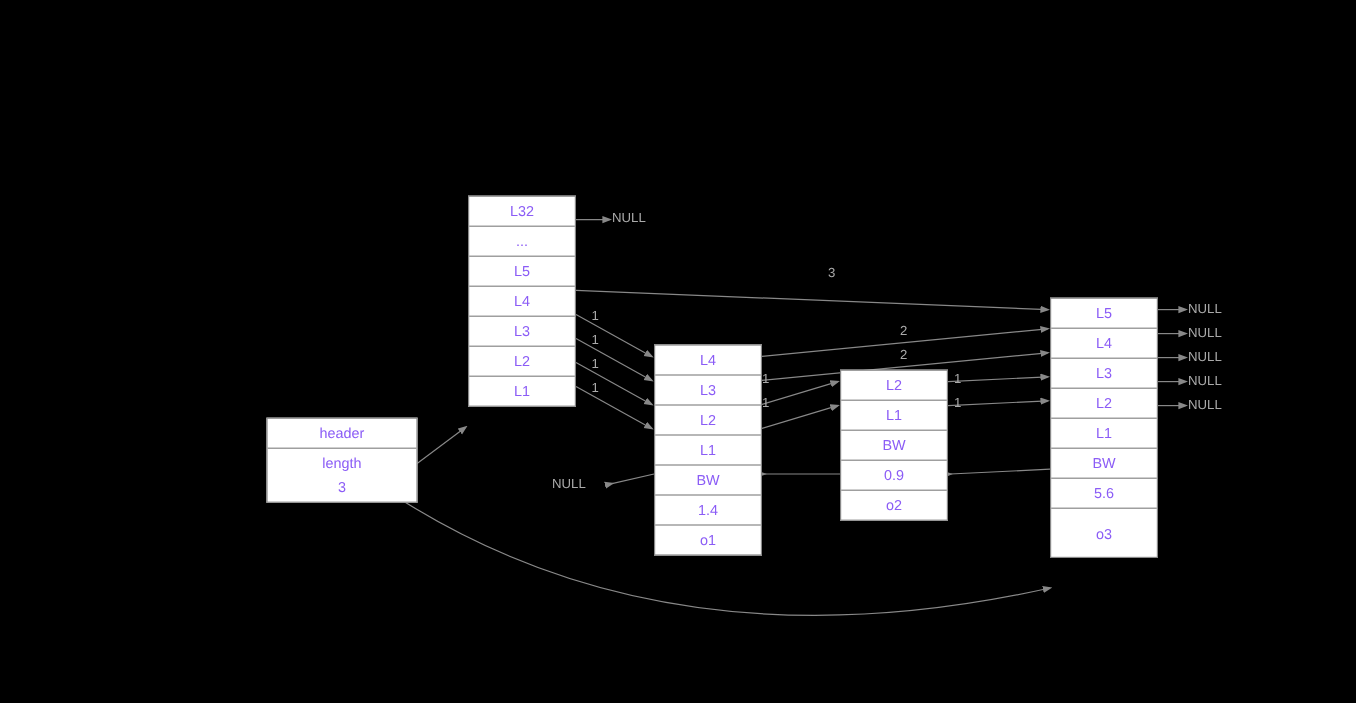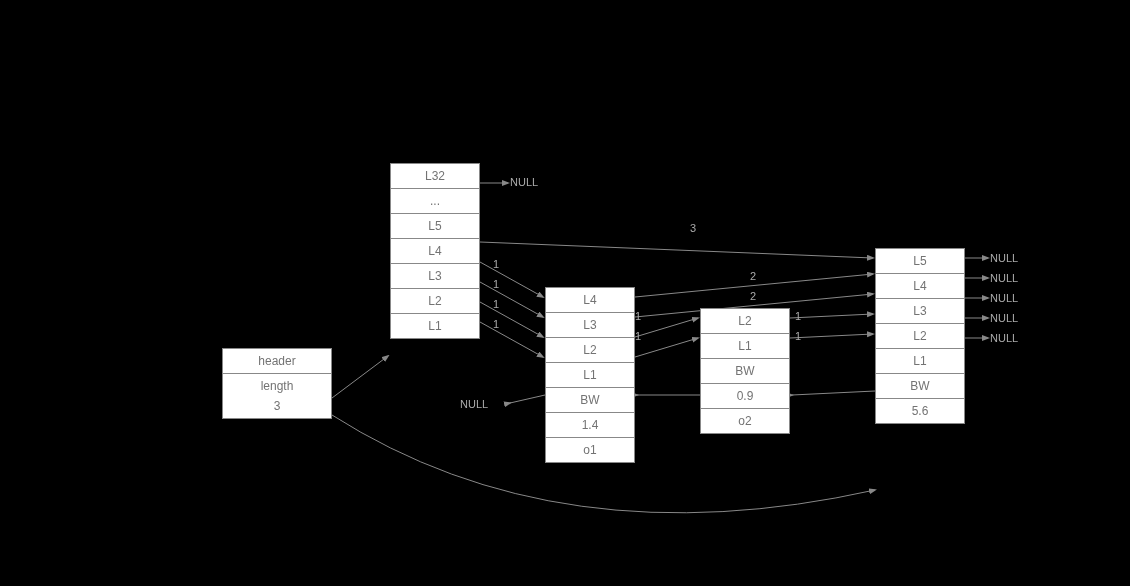--- a/index.html
+++ b/index.html
@@ -14,21 +14,21 @@
     }
     .canvas {
       position: relative;
       width: 1130px;
       height: 586px;
     }
     .node-box {
       position: absolute;
       background: #fff;
       border: 1px solid #888;
-      color: #737373;
+      color: #8b5cf6;
       text-align: center;
     }
     .node-box .cell {
       border-bottom: 1px solid #888;
       padding: 2px 8px;
       font-size: 12px;
       line-height: 20px;
       white-space: nowrap;
     }
     .node-box .cell:last-child {
@@ -101,21 +101,21 @@
 
     <line x1="545" y1="395" x2="510" y2="403" stroke="#888" stroke-width="1" marker-end="url(#arr-left)"></line>
 
     <line x1="700" y1="395" x2="637" y2="395" stroke="#888" stroke-width="1" marker-end="url(#arr-left)"></line>
 
     <line x1="875" y1="391" x2="792" y2="395" stroke="#888" stroke-width="1" marker-end="url(#arr-left)"></line>
 
     <path d="M332,415 Q560,560 875,490" fill="none" stroke="#888" stroke-width="1" marker-end="url(#arr)"></path>
   </svg>
 
-  <div class="node-box" style="left:222px; top:348px; width:110px;">
+  <div class="node-box" style="left:222px; top:348px; width:126px;">
     <div class="cell">header</div>
     <div class="cell">length<br>3</div>
   </div>
 
   <div class="node-box" style="left:390px; top:163px; width:90px;">
     <div class="cell">L32</div>
     <div class="cell">...</div>
     <div class="cell">L5</div>
     <div class="cell">L4</div>
     <div class="cell">L3</div>
@@ -142,20 +142,21 @@
   </div>
 
   <div class="node-box" style="left:875px; top:248px; width:90px;">
     <div class="cell">L5</div>
     <div class="cell">L4</div>
     <div class="cell">L3</div>
     <div class="cell">L2</div>
     <div class="cell">L1</div>
     <div class="cell">BW</div>
     <div class="cell">5.6</div>
+    <div class="cell" style="height:40px; line-height:38px;">o3</div>
   </div>
 
   <span class="label-text" style="left:510px; top:176px;">NULL</span>
   <span class="label-text" style="left:990px; top:252px;">NULL</span>
   <span class="label-text" style="left:990px; top:272px;">NULL</span>
   <span class="label-text" style="left:990px; top:292px;">NULL</span>
   <span class="label-text" style="left:990px; top:312px;">NULL</span>
   <span class="label-text" style="left:990px; top:332px;">NULL</span>
   <span class="label-text" style="left:460px; top:398px;">NULL</span>
 

